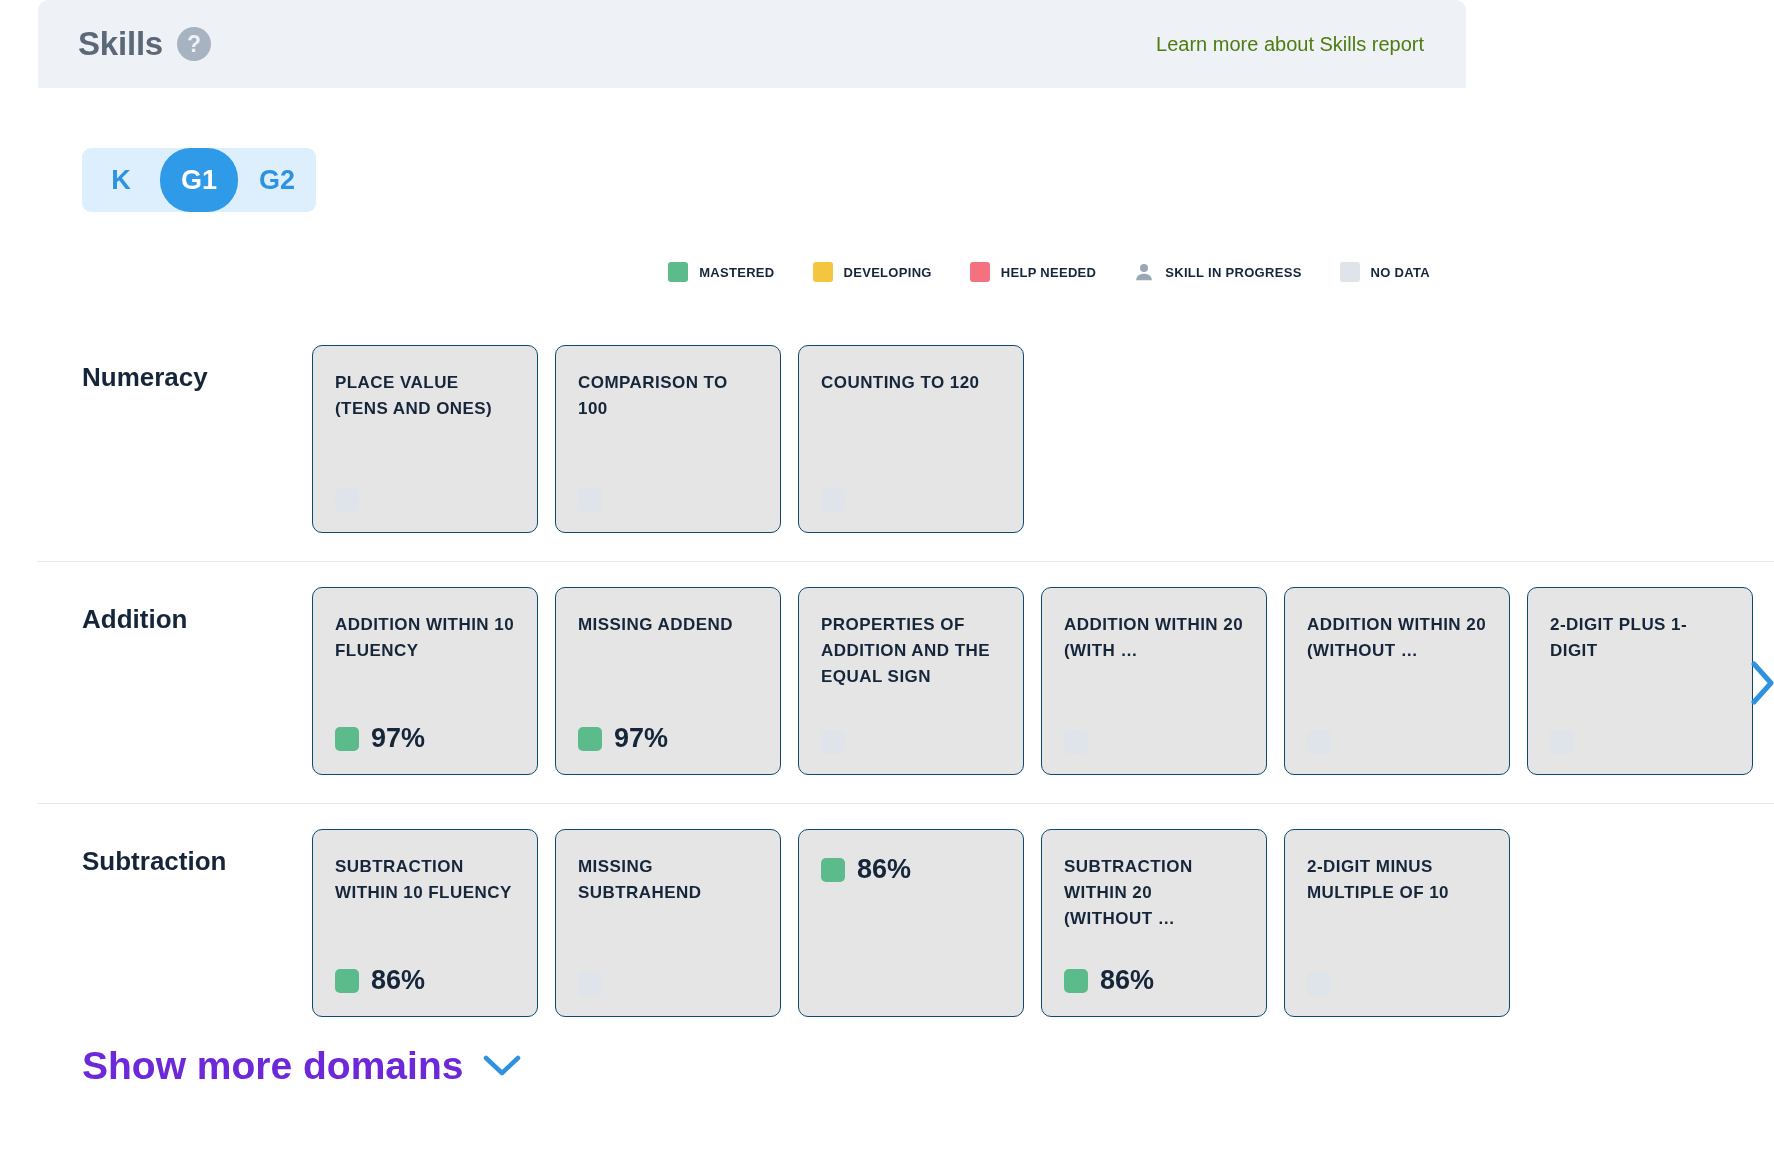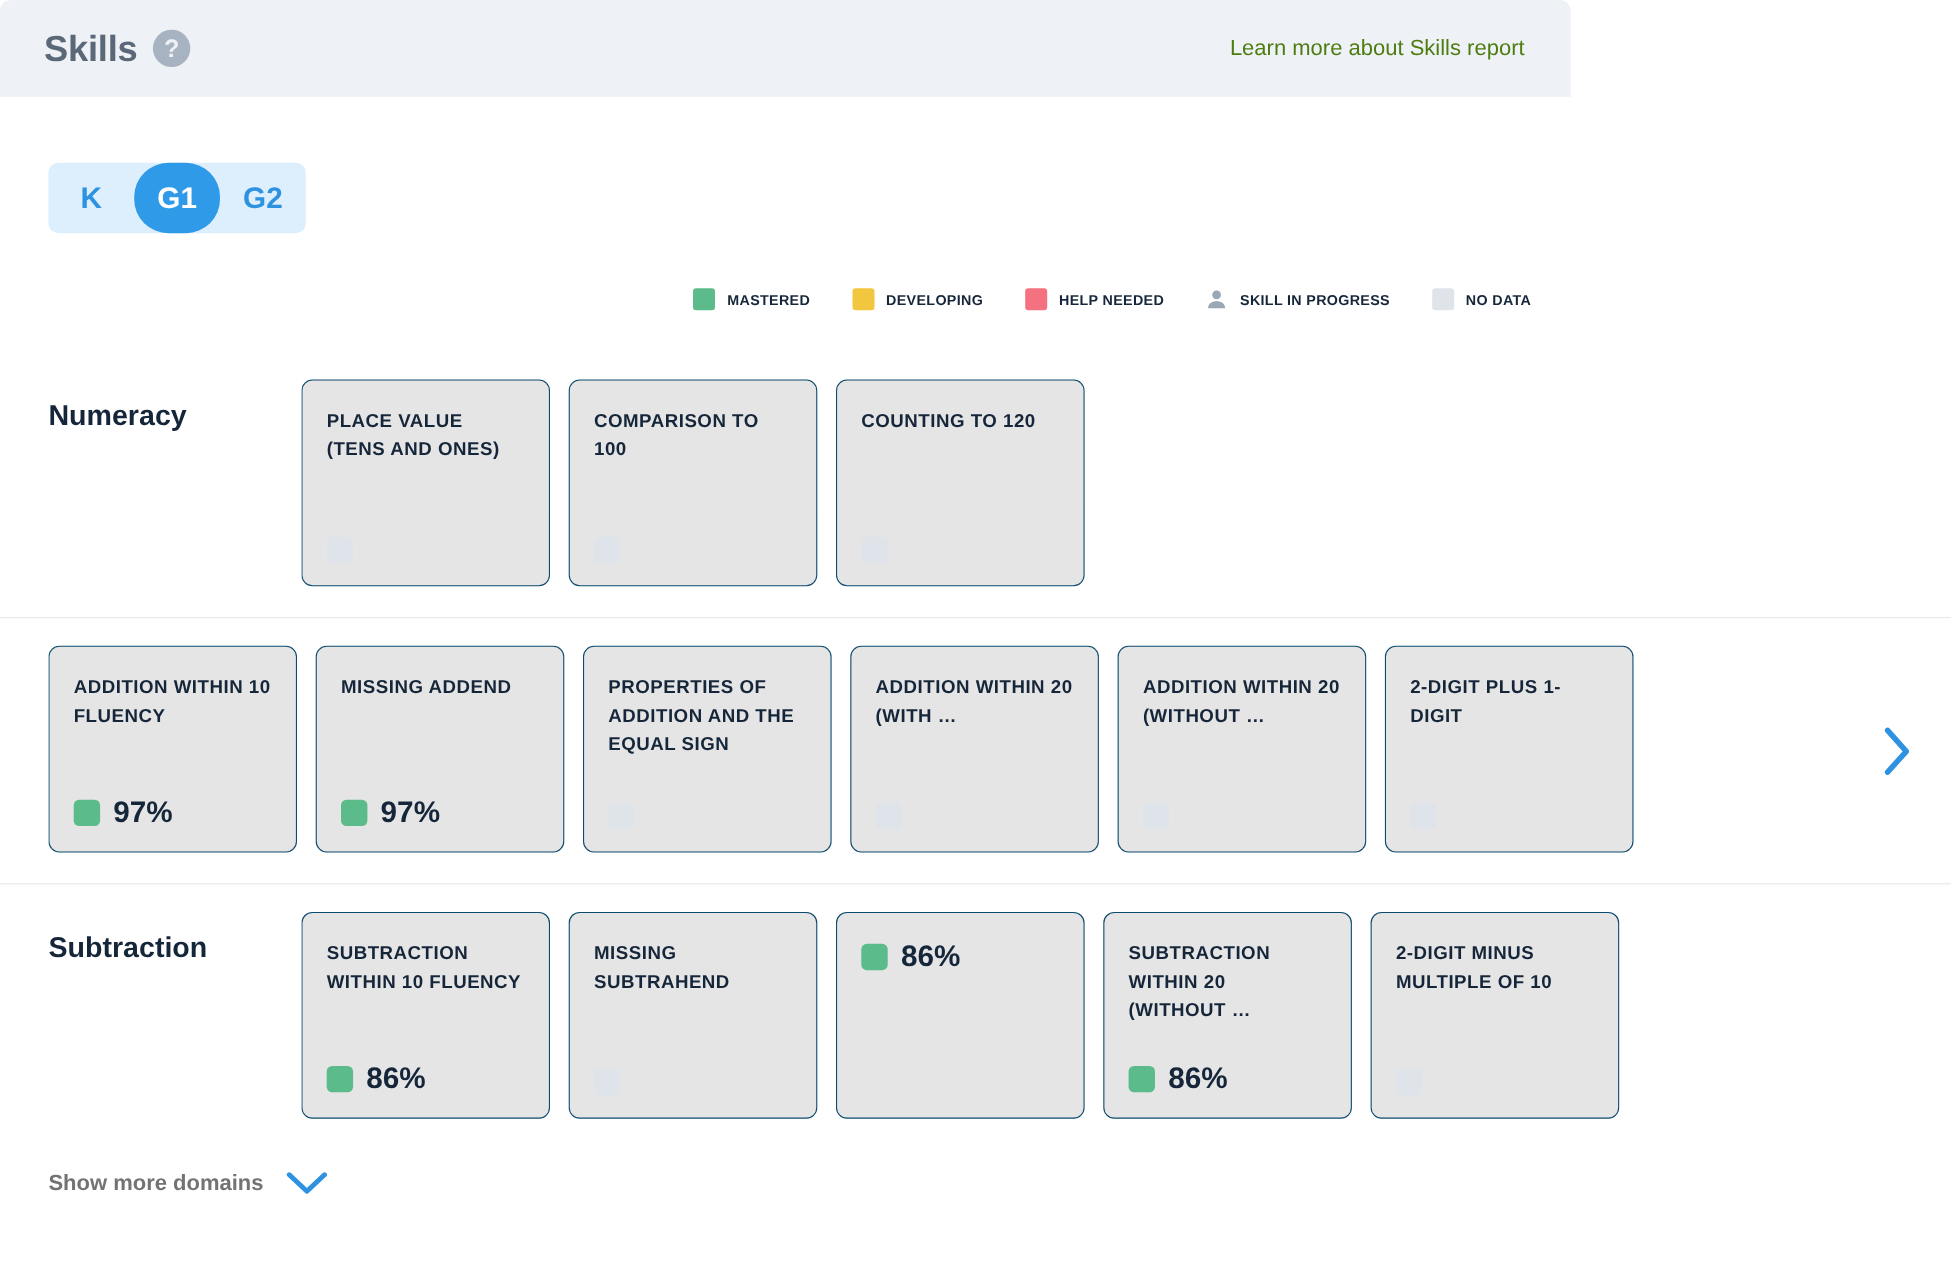--- a/index.html
+++ b/index.html
@@ -10,20 +10,21 @@
     background: #ffffff;
     font-family: "Liberation Sans", sans-serif;
     overflow: hidden;
   }
 
   .page {
     position: relative;
     width: 1428px;
     height: 1154px;
     background: #ffffff;
+    margin-left: 38px;
   }
 
   
   .header {
     height: 88px;
     background: #eef1f6;
     border-top-left-radius: 10px;
     border-top-right-radius: 10px;
     display: flex;
     align-items: center;
@@ -238,23 +239,23 @@
     position: absolute;
     left: 44px;
     bottom: 66px;
     display: flex;
     align-items: center;
     gap: 20px;
     cursor: pointer;
   }
 
   .show-more-label {
-    font-size: 20px;
-    font-weight: bold;
-    color: #737373;
+    font-size: 39px;
+    font-weight: bold;
+    color: #6d28d9;
   }
 
   .show-more svg { display: block; }
 </style>
 </head>
 <body>
 
 <div class="page">
 
   <div class="header">
@@ -317,20 +318,21 @@
             <div class="skill-card">
               <div class="skill-name">COUNTING TO 120</div>
               <div class="skill-status">
                 <span class="status-swatch" style="background: rgb(223, 228, 234);"></span>
               </div>
             </div>
           </div>
         </div>
       </div>
       <div class="domain-row">
+        <div class="domain-title">Addition</div>
         <div class="cards-viewport">
           <div class="cards-track">
             <div class="skill-card">
               <div class="skill-name">ADDITION WITHIN 10 FLUENCY</div>
               <div class="skill-status">
                 <span class="status-swatch" style="background: rgb(92, 187, 138);"></span>
                 <span class="status-value">97%</span>
               </div>
             </div>
             <div class="skill-card">

